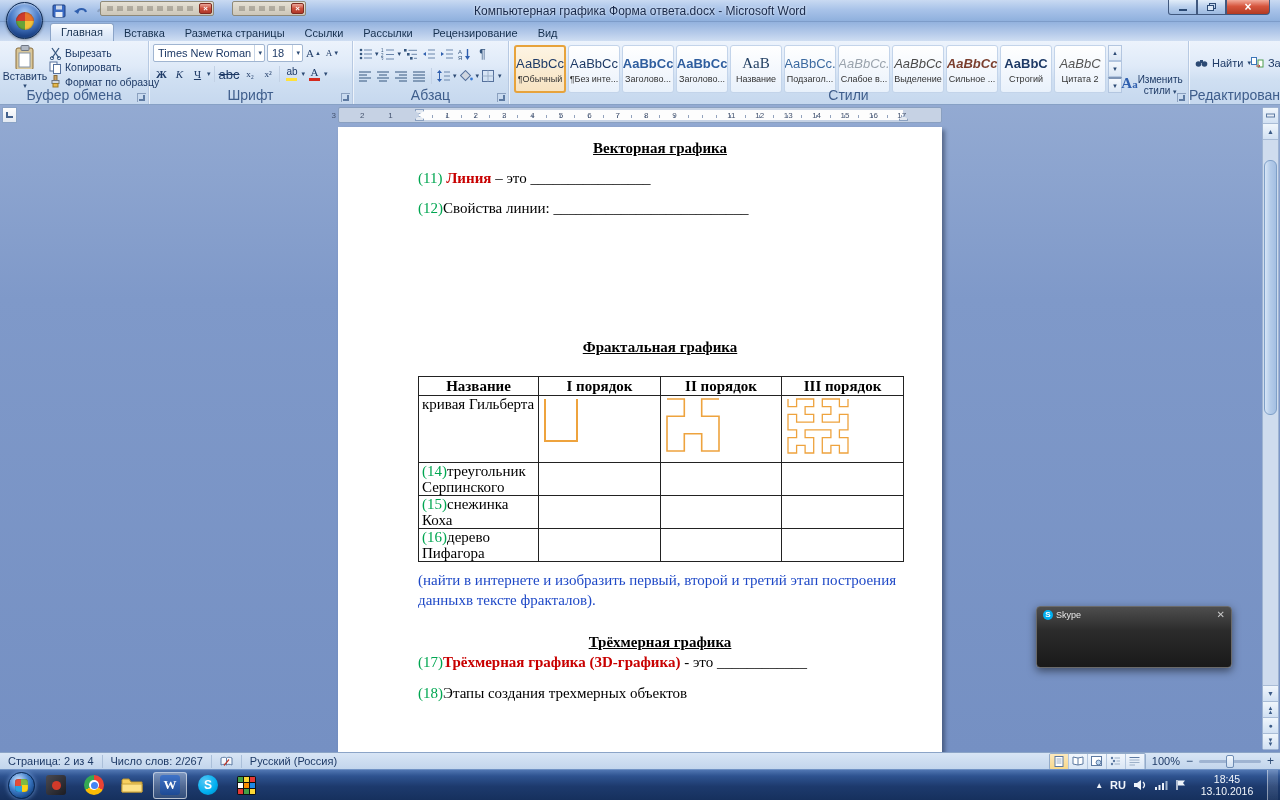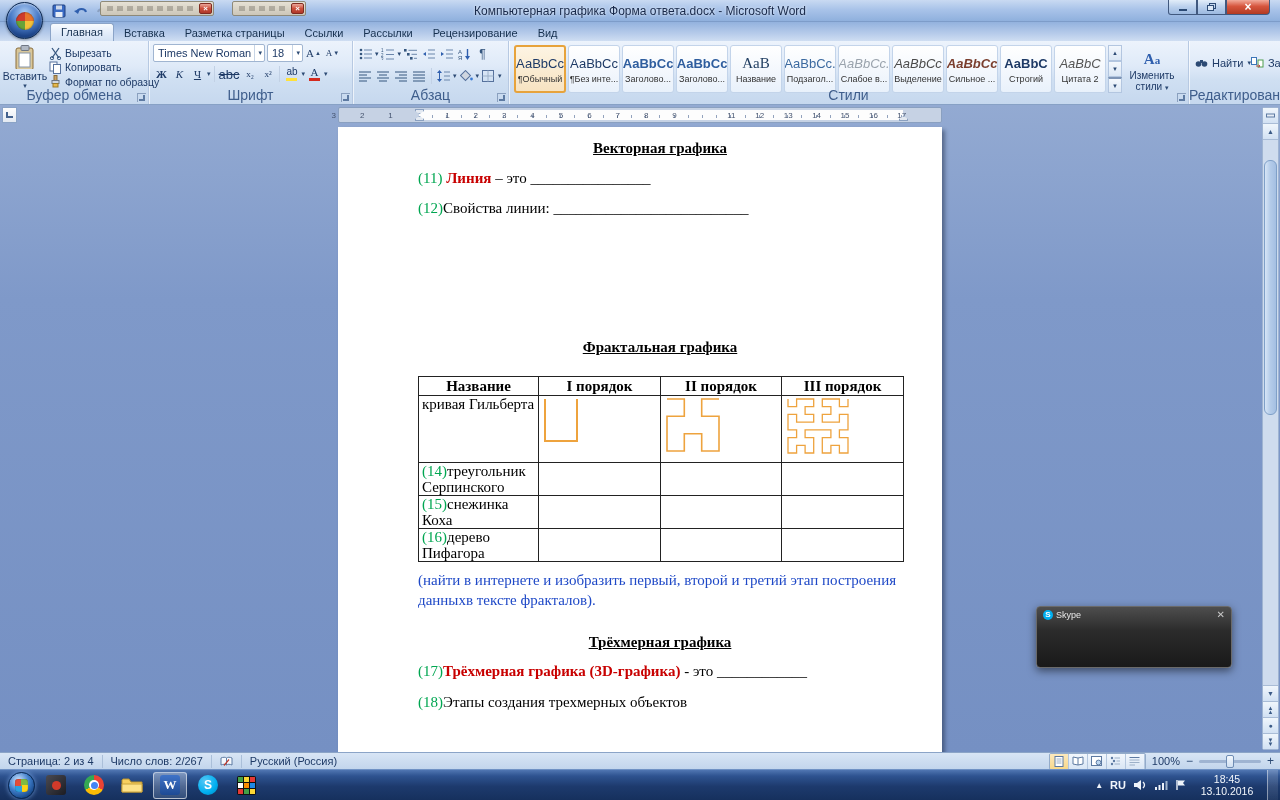--- a/index.html
+++ b/index.html
@@ -84,21 +84,21 @@
   .st2 .stsample,.st3 .stsample{color:#2e5d9e;font-weight:bold}
   .st4 .stsample{font-size:15px;color:#1c3a5e;font-family:"Liberation Serif",serif}
   .st5 .stsample{color:#3c6aa0}
   .st6 .stsample{color:#9aa3ad;font-style:italic}
   .st7 .stsample{font-style:italic;color:#4a4a4a}
   .st8 .stsample{font-style:italic;font-weight:bold;color:#7a3e2e}
   .st9 .stsample{font-weight:bold}
   .st10 .stsample{font-style:italic;color:#555}
   .stscroll{width:14px;display:flex;flex-direction:column;margin:1px 2px 0 1px}
   .stscroll .sbn{height:16px;border:1px solid #b3c6e0;background:linear-gradient(#f4f8fd,#dbe7f5);display:flex;align-items:center;justify-content:center;font-size:6px;color:#2c4a74}
-  .changestyles{width:56px;display:flex;flex-direction:column;align-items:center;justify-content:flex-end;height:48px;margin-top:1px;border-radius:3px}
+  .changestyles{width:56px;display:flex;flex-direction:row;align-items:center;justify-content:center;height:48px;margin-top:16px;border-radius:3px}
   .cs-icon{font-size:15px;font-weight:bold;color:#2f5fae;font-family:"Liberation Serif",serif;line-height:15px}
   .cs-label{font-size:10px;color:#1e3a66;text-align:center;line-height:11px;margin-top:2px;width:52px}
 
   
   .edwrap{padding:5px 6px 13px;display:flex;flex-direction:row;height:51px}
   .edrow{display:flex;align-items:center;gap:4px;font-size:11px;color:#1e3a66;white-space:nowrap}
 
   
   .docwrap{position:relative;flex:1;overflow:hidden;background:linear-gradient(180deg,#93aad2 0%,#7f99c9 30%,#7590c3 100%)}
   .tabsel{position:absolute;left:2px;top:2px;width:15px;height:16px;background:linear-gradient(#fdfdfd,#e3e9f2);border:1px solid #8aa3c6;display:flex;align-items:center;justify-content:center}
@@ -649,21 +649,21 @@
         </tbody>
           </table>
 
         <div class="note" style="margin-top:8px">
           <div>(найти в интернете и изобразить первый, второй и  третий этап построения</div>
           <div>данныхв тексте фракталов).</div>
         </div>
 
         <div class="dochead" style="margin-top:23px">Трёхмерная графика</div>
 
-        <div class="qline" style="margin-top:9px"><span class="gnum"> (17)</span><span class="rterm">Трёхмерная графика (3D-графика)</span><span> - это </span><span>____________</span></div>
+        <div class="qline" style=""><span class="gnum"> (17)</span><span class="rterm">Трёхмерная графика (3D-графика)</span><span> - это </span><span>____________</span></div>
 
         <div class="qline" style="margin-top:11px"><span class="gnum">(18)</span><span>Этапы создания трехмерных объектов</span></div>
       </div>
 
       <div class="vscroll">
         <div class="scbtn">
             <svg width="9" height="7">
               <rect x="0.5" y="2" width="8" height="3" fill="#e8eef7" stroke="#5d7aa2"></rect>
             </svg>
           </div>

